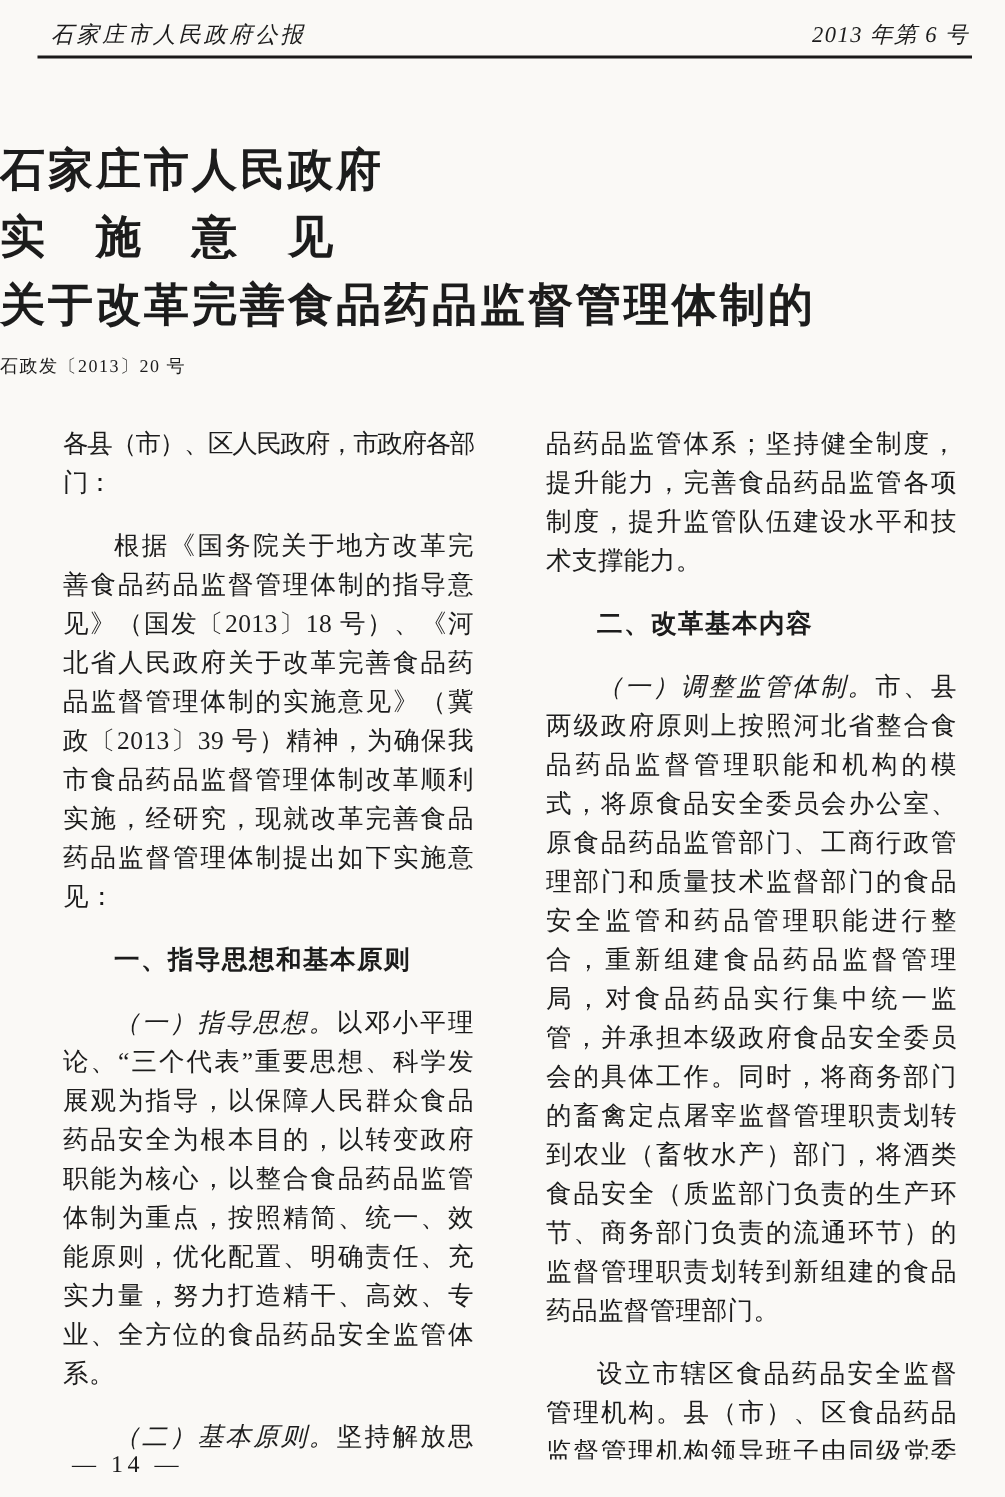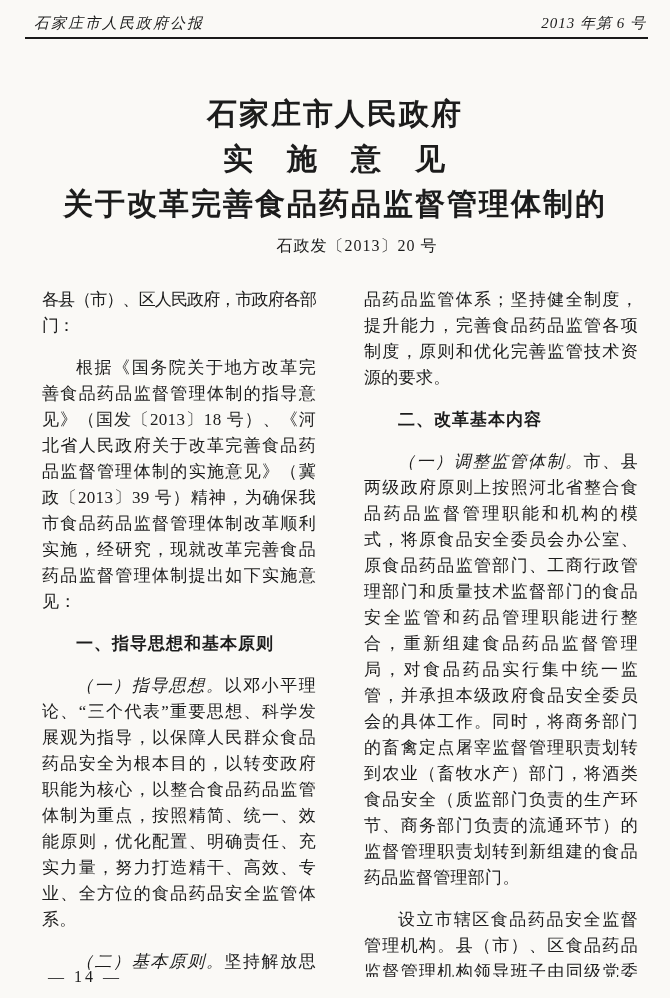--- a/index.html
+++ b/index.html
@@ -31,33 +31,32 @@
     font-style: italic;               
     letter-spacing: 2px;
   }
   .running-header .issue { letter-spacing: 1px; }
   .header-rule {
     margin: 4px 22px 0 25px;
     border-bottom: 2.5px solid var(--rule);
   }
 
   
-  .title-block { text-align: center; margin-top: 52px; }
+  .title-block { text-align: left; margin-top: 52px; }
   .title-line {
     font-weight: 700;
     font-size: 30px;
     line-height: 45px;
     letter-spacing: 2px;
     font-family: "Liberation Serif", serif;
   }
   .doc-number {
     margin-top: 10px;
-    font-size: 16px;
+    font-size: 12px;
     letter-spacing: 1px;
-    margin-left: 44px;
   }
 
   
   .columns {
     display: flex;
     margin: 14px 16px 0 26px;
     gap: 16px;
   }
   .column {
     width: 306px;
@@ -109,21 +108,21 @@
 
   <div class="columns">
     <div class="column">
         <div class="block salutation">各县（市）、区人民政府，市政府各部门：</div>
         <div class="block paragraph">根据《国务院关于地方改革完善食品药品监督管理体制的指导意见》（国发〔2013〕18 号）、《河北省人民政府关于改革完善食品药品监督管理体制的实施意见》（冀政〔2013〕39 号）精神，为确保我市食品药品监督管理体制改革顺利实施，经研究，现就改革完善食品药品监督管理体制提出如下实施意见：</div>
         <div class="block heading">一、指导思想和基本原则</div>
         <div class="block item"><span class="lead">（一）指导思想。</span>以邓小平理论、“三个代表”重要思想、科学发展观为指导，以保障人民群众食品药品安全为根本目的，以转变政府职能为核心，以整合食品药品监管体制为重点，按照精简、统一、效能原则，优化配置、明确责任、充实力量，努力打造精干、高效、专业、全方位的食品药品安全监管体系。</div>
         <div class="block item"><span class="lead">（二）基本原则。</span>坚持解放思想，实事求是，努力在破解监管体制和运行机制的“瓶颈”问题上实现新突破；坚持统筹推进，明确责任，统筹推进食品药品监督管理、工商行政管理、质量技术监督行政管理体制改革，合理划分市、县（市）、区及各部门之间的监管责权；坚持完善体系，重心下移，推进食品药品监管工作关口前移，填补基层监管空白，健全基层食</div>
       </div>
     <div class="column">
-        <div class="block continuation">品药品监管体系；坚持健全制度，提升能力，完善食品药品监管各项制度，原则和优化完善监管技术资源的要求。</div>
+        <div class="block continuation">品药品监管体系；坚持健全制度，提升能力，完善食品药品监管各项制度，提升监管队伍建设水平和技术支撑能力。</div>
         <div class="block heading">二、改革基本内容</div>
         <div class="block item"><span class="lead">（一）调整监管体制。</span>市、县两级政府原则上按照河北省整合食品药品监督管理职能和机构的模式，将原食品安全委员会办公室、原食品药品监管部门、工商行政管理部门和质量技术监督部门的食品安全监管和药品管理职能进行整合，重新组建食品药品监督管理局，对食品药品实行集中统一监管，并承担本级政府食品安全委员会的具体工作。同时，将商务部门的畜禽定点屠宰监督管理职责划转到农业（畜牧水产）部门，将酒类食品安全（质监部门负责的生产环节、商务部门负责的流通环节）的监督管理职责划转到新组建的食品药品监督管理部门。</div>
         <div class="block paragraph">设立市辖区食品药品安全监督管理机构。县（市）、区食品药品监督管理机构领导班子由同级党委管理，主要负责人的任免须事先征求上级业务主管部门的意见，业务上接受上级主管部门的指导。</div>
         <div class="block item"><span class="lead">（二）整合监管队伍。</span>按照“编随事走，人随编走”原则和优化完善监管技术资源的要求，根据《河北省机构编制委员会办公室关于做好食品药品监督管理体制</div>
       </div>
   </div>
 
   <div class="page-footer">
     <span>— 14 —</span>
   </div>

